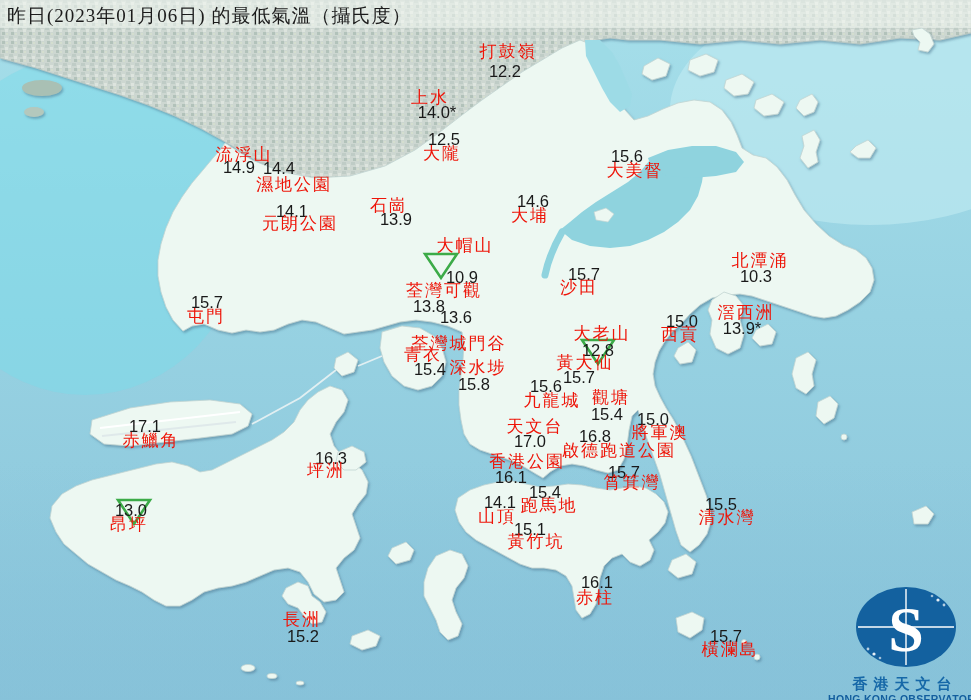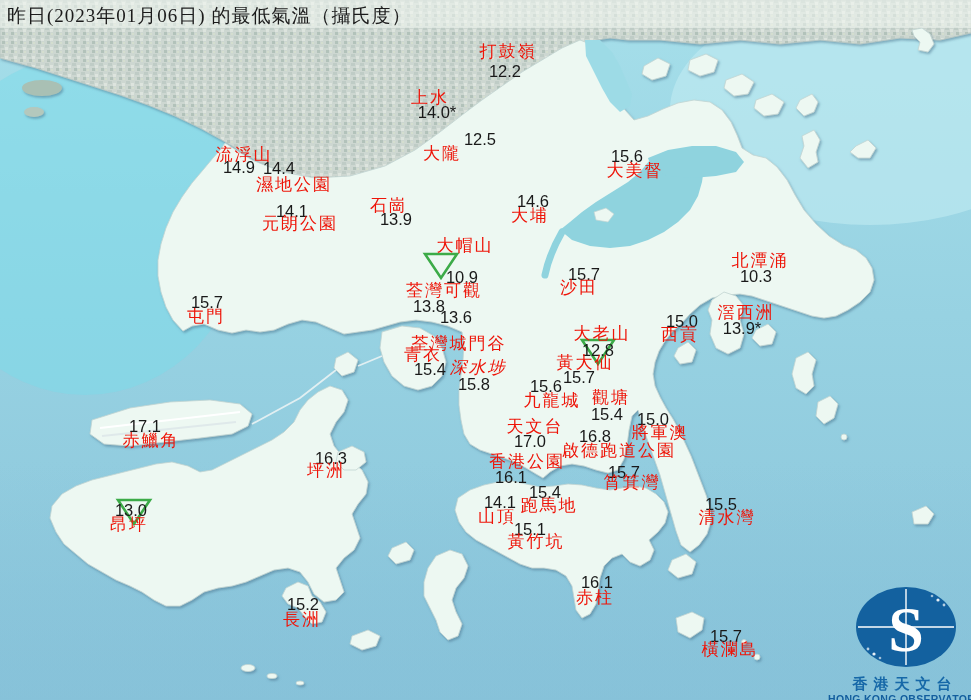--- a/index.html
+++ b/index.html
@@ -118,21 +118,21 @@
         <polygon points="582,340 614,340 598,364" fill="none" stroke="#3cab48" stroke-width="2.6"></polygon>
         <polygon points="118,500 150,500 134,524" fill="none" stroke="#3cab48" stroke-width="2.6"></polygon>
       </g>
   </svg>
 
   <div id="labels">
       <div class="val" style="left: 505px; top: 71px;">12.2</div>
       <div class="nm" style="left: 508px; top: 51px;">打鼓嶺</div>
       <div class="val" style="left: 437px; top: 112px;">14.0*</div>
       <div class="nm" style="left: 430px; top: 97px;">上水</div>
-      <div class="val" style="left: 444px; top: 139px; margin-left: 36px;">12.5</div>
+      <div class="val" style="left: 444px; top: 139px;">12.5</div>
       <div class="nm" style="left: 442px; top: 153px;">大隴</div>
       <div class="val" style="left: 239px; top: 167px;">14.9</div>
       <div class="nm" style="left: 244px; top: 154px;">流浮山</div>
       <div class="val" style="left: 279px; top: 168px;">14.4</div>
       <div class="nm" style="left: 294px; top: 184px;">濕地公園</div>
       <div class="val" style="left: 292px; top: 211px;">14.1</div>
       <div class="nm" style="left: 300px; top: 223px;">元朗公園</div>
       <div class="val" style="left: 396px; top: 219px;">13.9</div>
       <div class="nm" style="left: 389px; top: 205px;">石崗</div>
       <div class="val" style="left: 533px; top: 201px;">14.6</div>
@@ -153,21 +153,21 @@
       <div class="nm" style="left: 459px; top: 333px; margin-top: 10px;">荃灣城門谷</div>
       <div class="val" style="left: 742px; top: 328px;">13.9*</div>
       <div class="nm" style="left: 746px; top: 312px;">滘西洲</div>
       <div class="val" style="left: 682px; top: 321px;">15.0</div>
       <div class="nm" style="left: 680px; top: 334px;">西貢</div>
       <div class="val" style="left: 598px; top: 350px;">12.8</div>
       <div class="nm" style="left: 602px; top: 333px;">大老山</div>
       <div class="val" style="left: 430px; top: 369px;">15.4</div>
       <div class="nm" style="left: 423px; top: 354px;">青衣</div>
       <div class="val" style="left: 474px; top: 384px;">15.8</div>
-      <div class="nm" style="left: 478px; top: 367px; font-style: italic;">深水埗</div>
+      <div class="nm" style="left: 478px; top: 367px;">深水埗</div>
       <div class="val" style="left: 579px; top: 377px;">15.7</div>
       <div class="nm" style="left: 585px; top: 362px;">黃大仙</div>
       <div class="val" style="left: 546px; top: 386px;">15.6</div>
       <div class="nm" style="left: 552px; top: 400px;">九龍城</div>
       <div class="val" style="left: 607px; top: 414px;">15.4</div>
       <div class="nm" style="left: 611px; top: 397px;">觀塘</div>
       <div class="val" style="left: 530px; top: 441px;">17.0</div>
       <div class="nm" style="left: 535px; top: 426px;">天文台</div>
       <div class="val" style="left: 653px; top: 419px;">15.0</div>
       <div class="nm" style="left: 660px; top: 432px;">將軍澳</div>
@@ -184,21 +184,21 @@
       <div class="val" style="left: 545px; top: 492px;">15.4</div>
       <div class="nm" style="left: 549px; top: 505px;">跑馬地</div>
       <div class="val" style="left: 500px; top: 502px;">14.1</div>
       <div class="nm" style="left: 497px; top: 516px;">山頂</div>
       <div class="val" style="left: 530px; top: 529px;">15.1</div>
       <div class="nm" style="left: 536px; top: 541px; text-align: center;">黃竹坑</div>
       <div class="val" style="left: 131px; top: 510px;">13.0</div>
       <div class="nm" style="left: 129px; top: 524px;">昂坪</div>
       <div class="val" style="left: 721px; top: 504px;">15.5</div>
       <div class="nm" style="left: 727px; top: 517px;">清水灣</div>
-      <div class="val" style="left: 303px; top: 604px;">15.2</div>
+      <div class="val" style="left: 303px; top: 636px;">15.2</div>
       <div class="nm" style="left: 302px; top: 619px;">長洲</div>
       <div class="val" style="left: 597px; top: 582px;">16.1</div>
       <div class="nm" style="left: 595px; top: 597px;">赤柱</div>
       <div class="val" style="left: 726px; top: 636px;">15.7</div>
       <div class="nm" style="left: 730px; top: 649px;">橫瀾島</div>
     </div>
 
   <div class="titlebar"></div>
   <div class="title">昨日(2023年01月06日) 的最低氣溫（攝氏度）</div>
 

